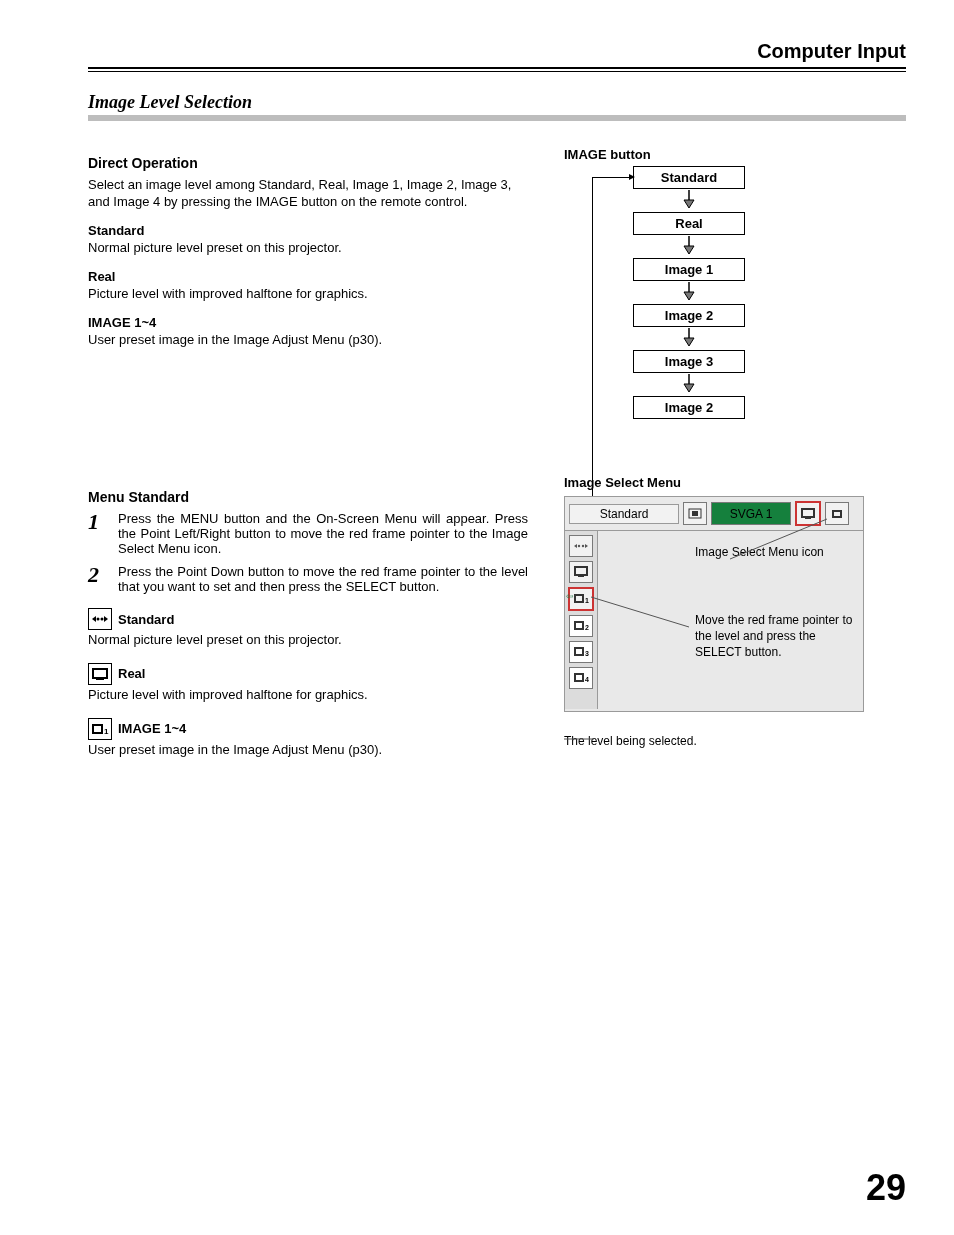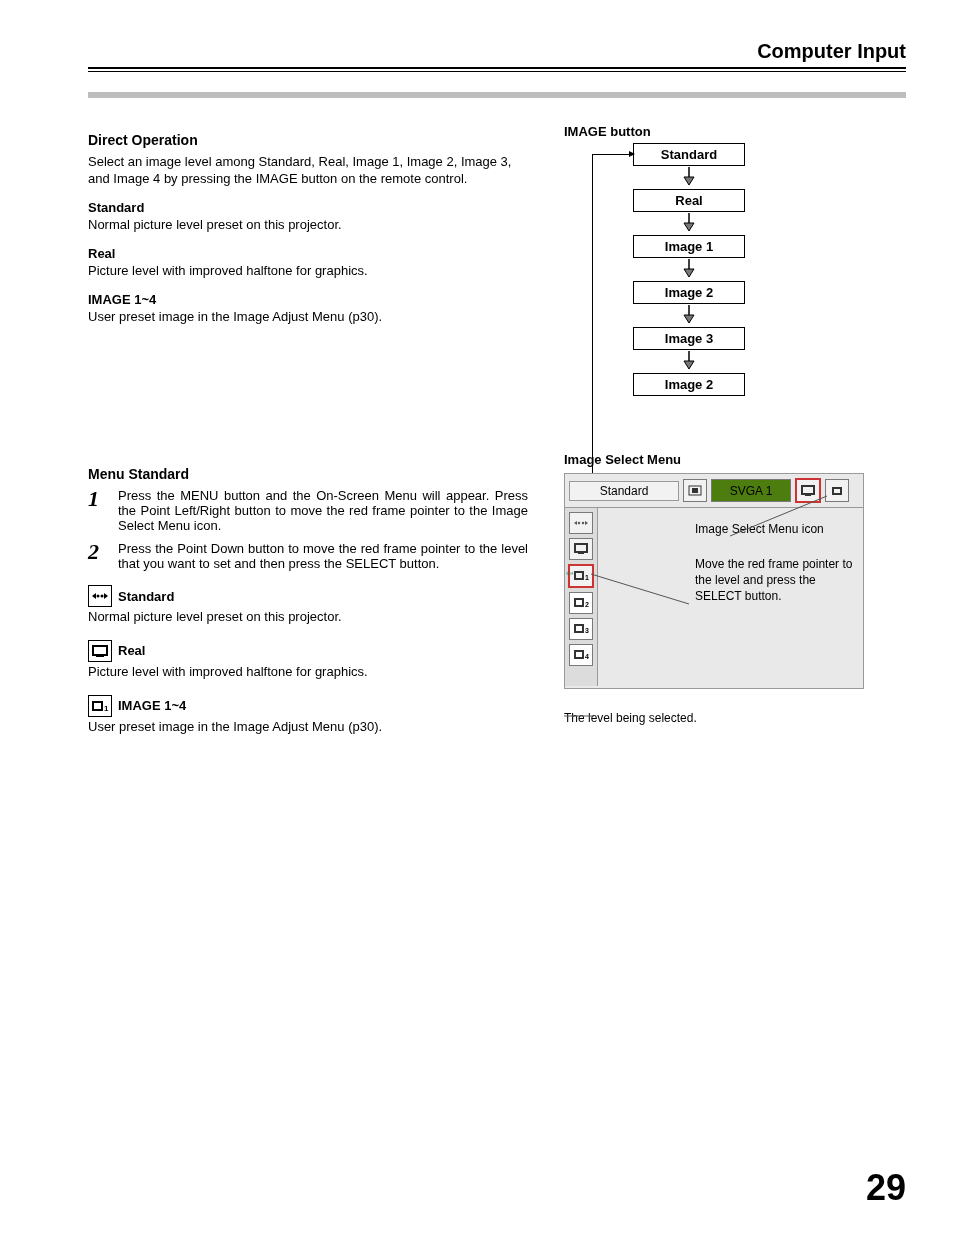--- a/index.html
+++ b/index.html
@@ -146,21 +146,21 @@
     display: flex;
     align-items: center;
     padding: 4px;
     gap: 4px;
     border-bottom: 1px solid #9a9a9a;
     font-family: Arial, sans-serif;
     font-size: 12px;
   }
   .menu-top-box {
     border: 1px solid #797979;
-    background: #4d7c0f;
+    background: #15803d;
     padding: 2px 6px;
     height: 17px;
     display: flex; align-items: center; justify-content: center;
   }
   .menu-top-label {
     flex: 1;
     border: 1px solid #9a9a9a;
     padding: 2px 6px;
     text-align: center;
     background: #f2f2f2;
@@ -204,20 +204,21 @@
   }
 </style>
 </head>
 <body>
 
 <div class="page">
   <div class="header-title">Computer Input</div>
   <hr class="header-rule-thick">
   <hr class="header-rule-thin">
 
+  <div class="section-title">Image Level Selection</div>
   <hr class="section-rule">
 
   <div class="two-col">
     <div class="left-col">
       <div class="subheading">Direct Operation</div>
       <p>Select an image level among Standard, Real, Image 1, Image 2, Image 3, and Image 4 by pressing the IMAGE button on the remote control.</p>
 
       <div class="subheading-small">Standard</div>
       <p>Normal picture level preset on this projector.</p>
 
@@ -387,21 +388,21 @@
           <div class="menu-side-icon light">
             <svg width="16" height="12">
                 <rect x="2" y="2" width="8" height="7" fill="none" stroke="#333" stroke-width="2"></rect>
                 <text x="12" y="10" font-size="7" font-weight="bold">4</text>
               </svg>
           </div>
         </div>
 
         <div class="menu-body">
           <div style="margin-top:8px;margin-left:90px;">Image Select Menu icon</div>
-          <div style="margin-top:20px;margin-left:90px;line-height:1.35;">Move the red frame pointer to the level and press the SELECT button.</div>
+          <div style="margin-top:53px;margin-left:90px;line-height:1.35;">Move the red frame pointer to the level and press the SELECT button.</div>
         </div>
 
         <svg style="position:absolute;left:0;top:0;width:100%;height:100%;pointer-events:none;">
           <line x1="262" y1="22" x2="165" y2="62" stroke="#555" stroke-width="1"></line>
           <line x1="26" y1="100" x2="124" y2="130" stroke="#555" stroke-width="1"></line>
         </svg>
         <div style="position:absolute;left:1px;top:94px;font-size:9px;color:#274;">⇦</div>
       </div>
 
       <div class="caption">The level being selected.</div>

